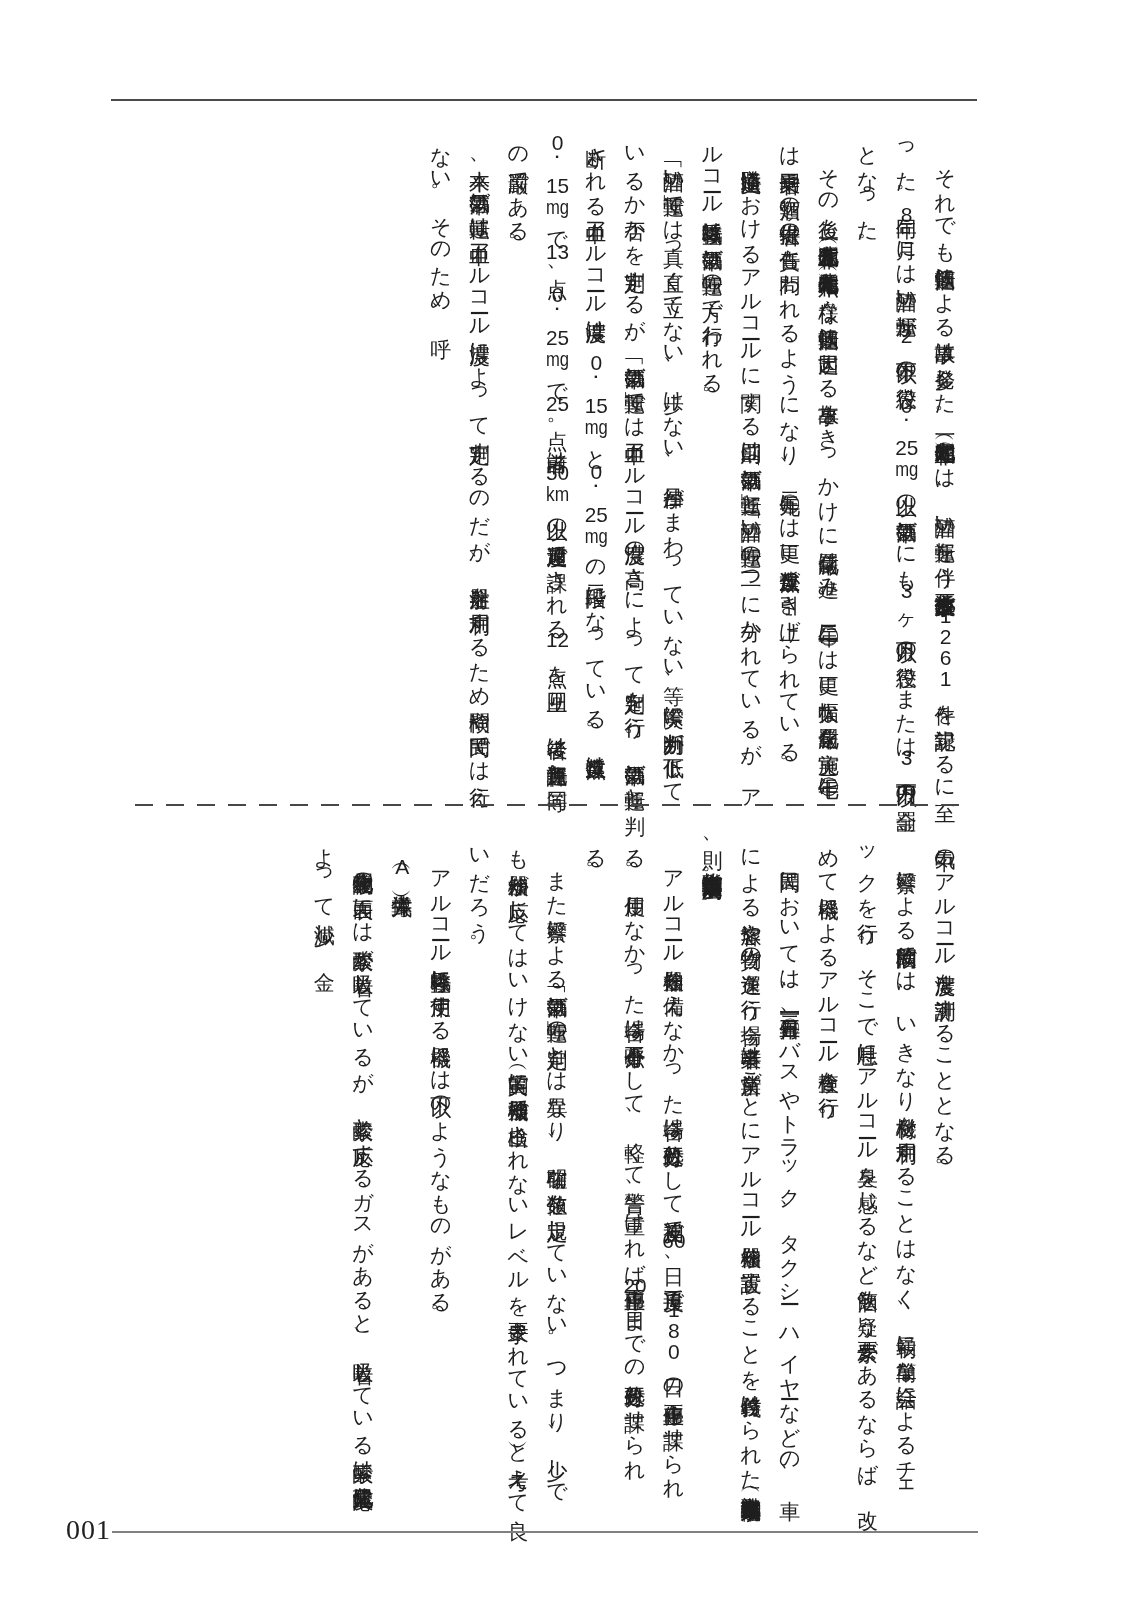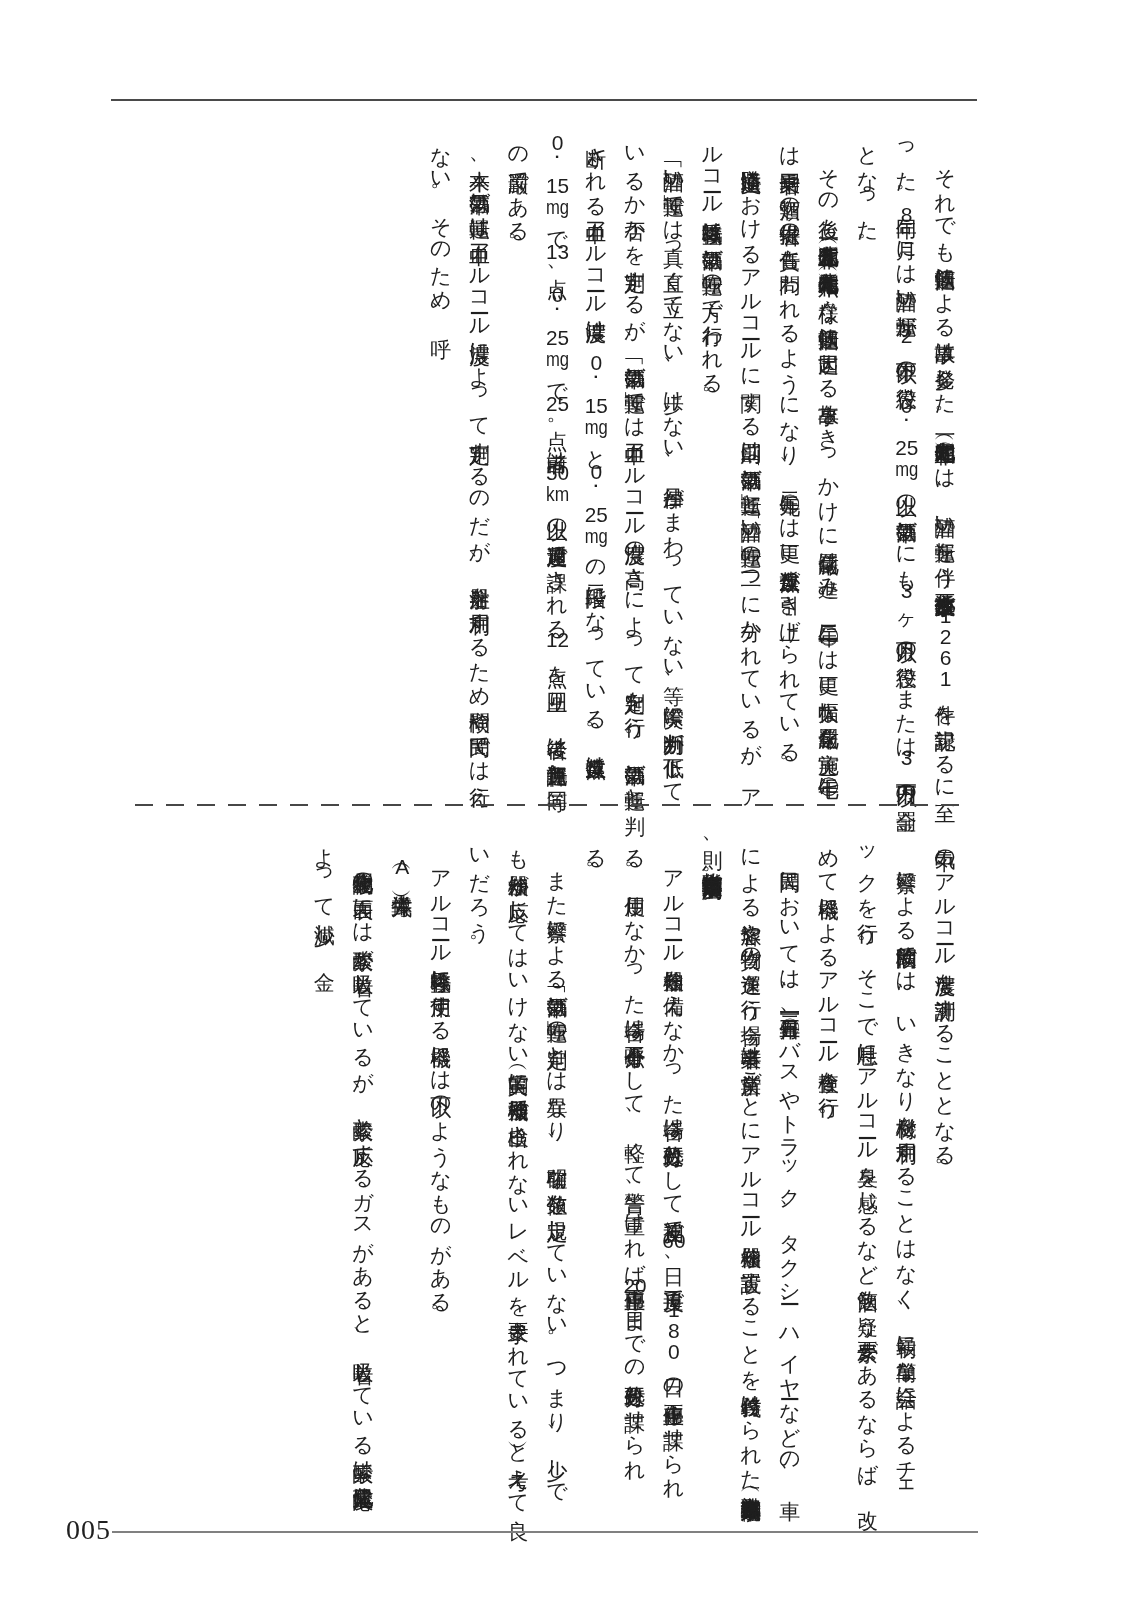--- a/index.html
+++ b/index.html
@@ -50,16 +50,16 @@
     <p class="para para--no-indent">気中のアルコール濃度を計測することとなる。</p>
     <p class="para">警察による飲酒検問では、いきなり機材を利用することはなく、最初に簡単な会話によるチェックを行う。そこで吐息にアルコール臭を感じるなど飲酒を疑う要素があるならば、改めて機器によるアルコール検査を行う。</p>
     <p class="para">民間においては、二〇一一年五月一日、バスやトラック、タクシー、ハイヤーなどの、車による旅客や貨物の運送を行う場合、事業者は営業所ごとにアルコール検知器を設置することを義務付けられた（旅客自動車運送事業運輸規則、貨物自動車運送事業輸送安全規則）。</p>
     <p class="para">アルコール検知器を備えなかった場合は行政処分として初違反で<span class="tcy">60</span>日、再違反で<span class="tcy">1</span><span class="tcy">8</span><span class="tcy">0</span>日の車両停止を課せられる。使用しなかった場合は点呼不十分として、軽くて警告、重ければ車両停止<span class="tcy">20</span>日までの行政処分を課せられる。</p>
     <p class="para">また警察による「酒気帯び運転」の判定とは異なり、明確な数値を規定していない。つまり、少しでも検知器が反応してはいけない（実質的に検知機器で検出されないレベルを要求されている）と考えて良いだろう。</p>
     <p class="para">アルコール呼気検査に使用する機器には以下のようなものがある。</p>
     <p class="para">（<span class="tcy">A</span>）半導体方式</p>
     <p class="para">金属酸化物の表面には酸素が吸着しているが、酸素と反応するガスがあると、吸着している酸素は酸化還元反応によって減少し、金</p>
   </div>
 
-  <span class="page-number">005</span>
+  <span class="page-number">001</span>
   <div class="rule-bottom"></div>
 
 </div>
 
 </body></html>

